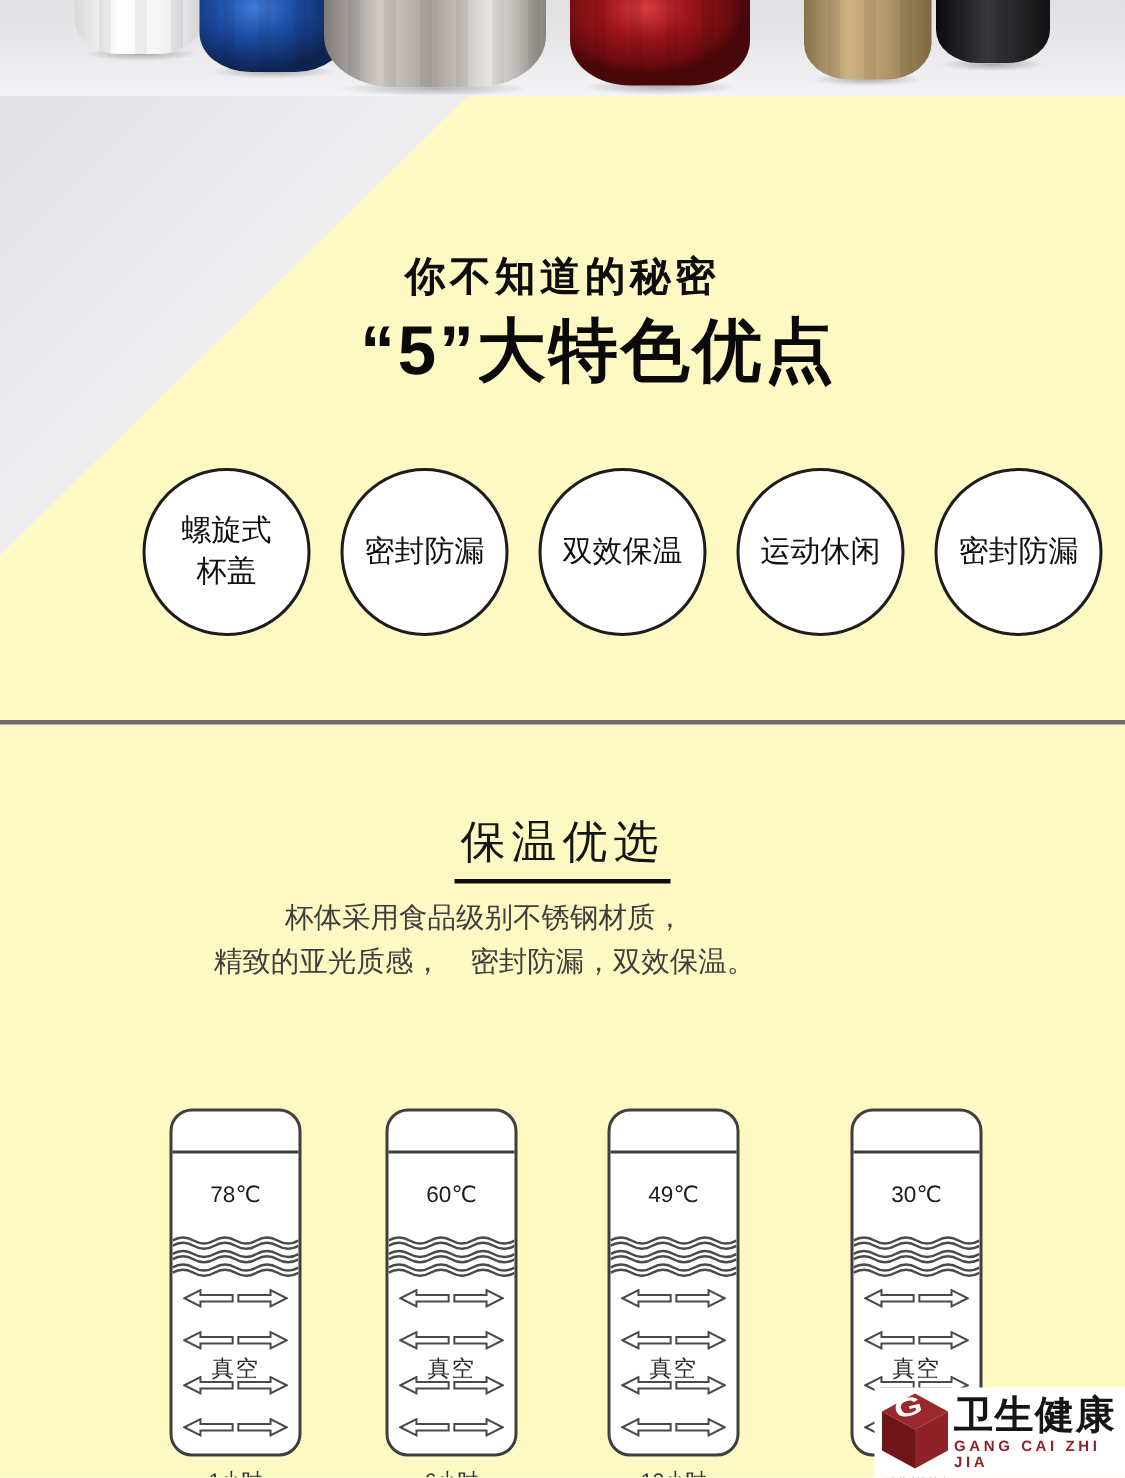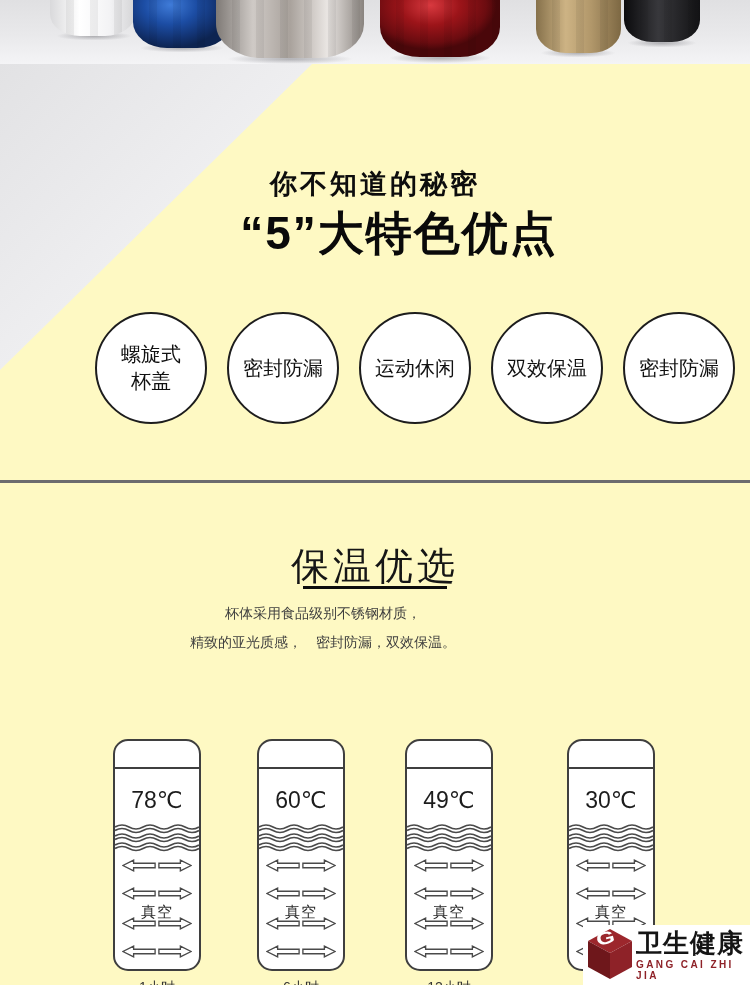--- a/index.html
+++ b/index.html
@@ -46,31 +46,31 @@
   
   .circles{position:absolute;left:0;top:312px;width:750px;display:flex;
     justify-content:center;gap:20px;padding-left:40px;}
   .circle{width:108px;height:108px;border:2px solid #1d1d1d;border-radius:50%;
     background:#fff;display:flex;align-items:center;justify-content:center;
     font-size:20px;color:#111;text-align:center;line-height:1.35;white-space:pre-line;}
   
   .divider{position:absolute;left:0;top:480px;width:750px;height:3px;background:#6c6c6e;}
   
   .sect-title{position:absolute;left:0;top:541px;width:750px;text-align:center;
-    font-size:38px;letter-spacing:4px;color:#161616;font-weight:500;}
+    font-size:30px;letter-spacing:4px;color:#161616;font-weight:500;}
   .sect-underline{position:absolute;left:303px;top:586px;width:144px;height:3px;background:#0d0d0d;}
   .para{position:absolute;left:0;top:599px;width:646px;text-align:center;
-    font-size:14px;line-height:28.5px;color:#3e3e3e;}
+    font-size:19px;line-height:28.5px;color:#3e3e3e;}
   
   .bottle{position:absolute;top:739px;width:88px;height:232px;background:#fff;
     border:2px solid #3f3f3f;border-radius:15px;box-sizing:border-box;}
   .b1{left:113px}.b2{left:257px}.b3{left:405px}.b4{left:567px}
   .cap-line{position:absolute;left:0;right:0;top:26px;height:2px;background:#3f3f3f;}
   .temp{position:absolute;left:0;right:0;top:46px;text-align:center;
-    font-size:23px;color:#1c1c1c;}
+    font-size:15px;color:#1c1c1c;}
   .waves{position:absolute;left:0;top:82px;width:84px;height:30px;}
   .arrow-row{position:absolute;left:0;right:0;height:14px;}
   .r1{top:118px}.r2{top:146px}.r3{top:176px}.r4{top:204px}
   .arr{position:absolute;top:0;width:34px;height:13px;}
   .arr-l{left:7px}.arr-r{right:7px}
   .vac{position:absolute;left:0;right:0;top:162px;text-align:center;
     font-size:15px;color:#2b2b2b;letter-spacing:1px;}
   .time{position:absolute;left:0;right:0;top:238px;text-align:center;
     font-size:14px;color:#333;}
   
@@ -107,24 +107,24 @@
 
   <div class="circles">
     <div class="circle">
       <span>螺旋式
 杯盖</span>
     </div>
     <div class="circle">
       <span>密封防漏</span>
     </div>
     <div class="circle">
+      <span>双效保温</span>
+    </div>
+    <div class="circle">
       <span>运动休闲</span>
-    </div>
-    <div class="circle">
-      <span>双效保温</span>
     </div>
     <div class="circle">
       <span>密封防漏</span>
     </div>
   </div>
 
   <div class="divider"></div>
 
   <div class="sect-title">保温优选</div>
   <div class="sect-underline"></div>

